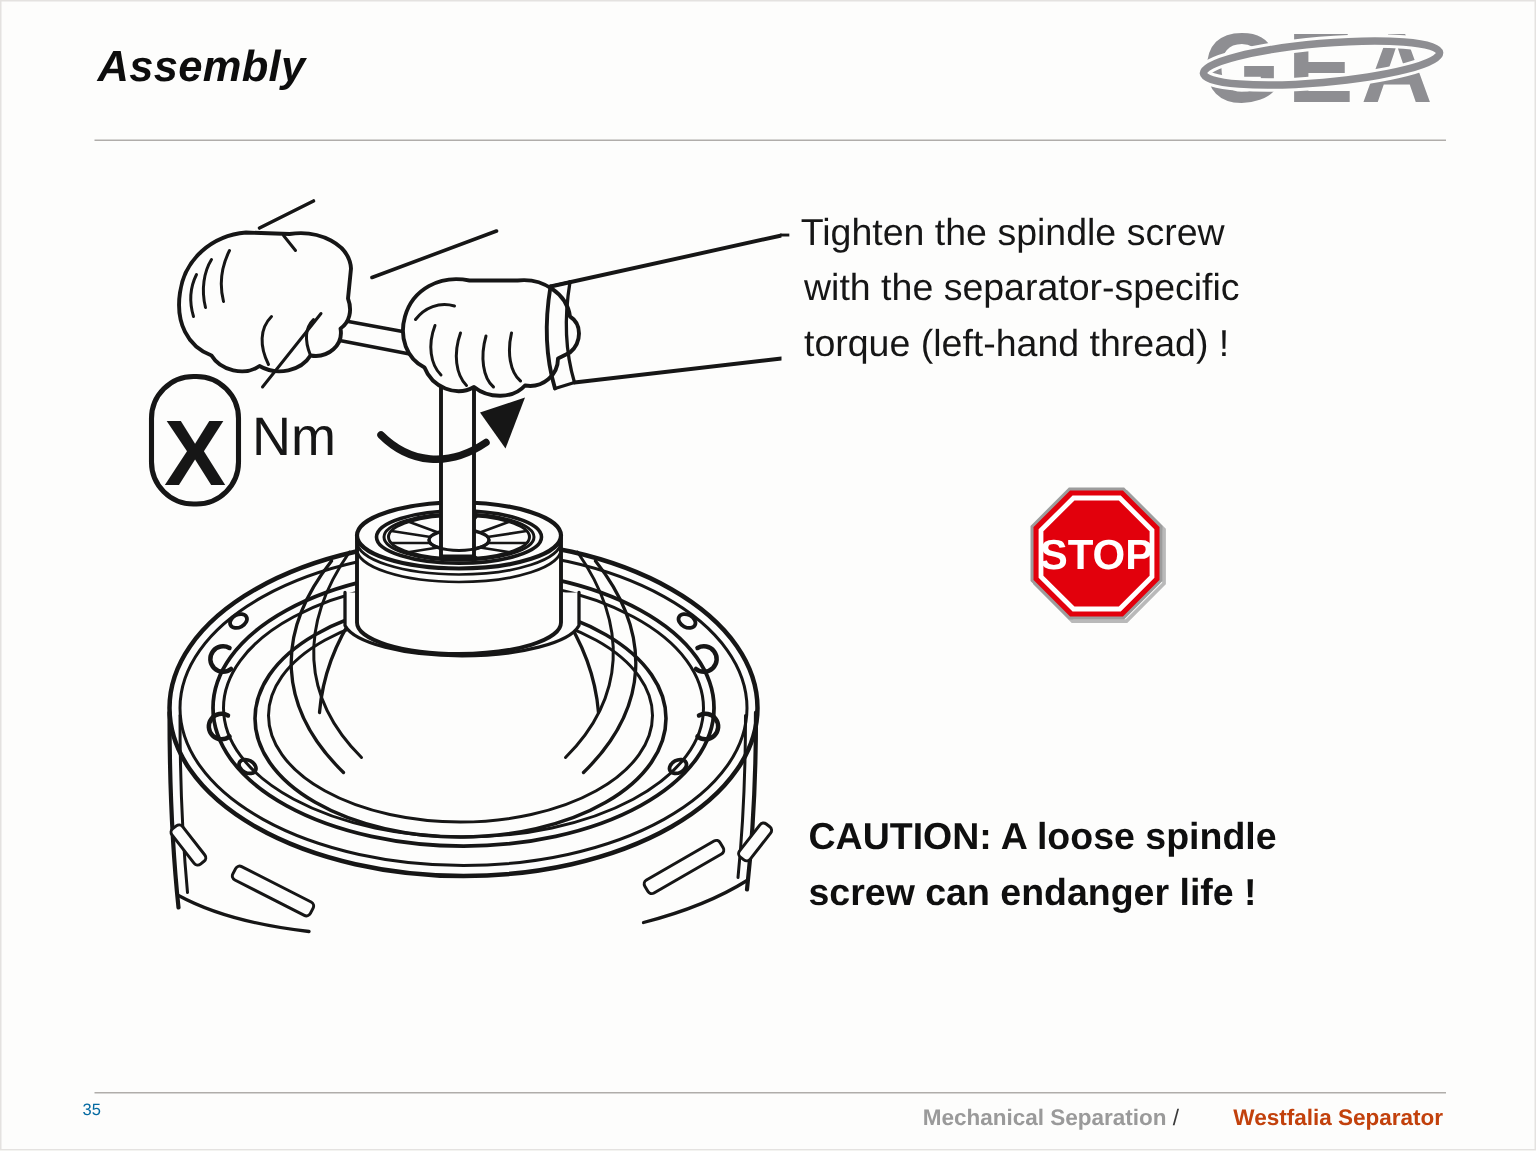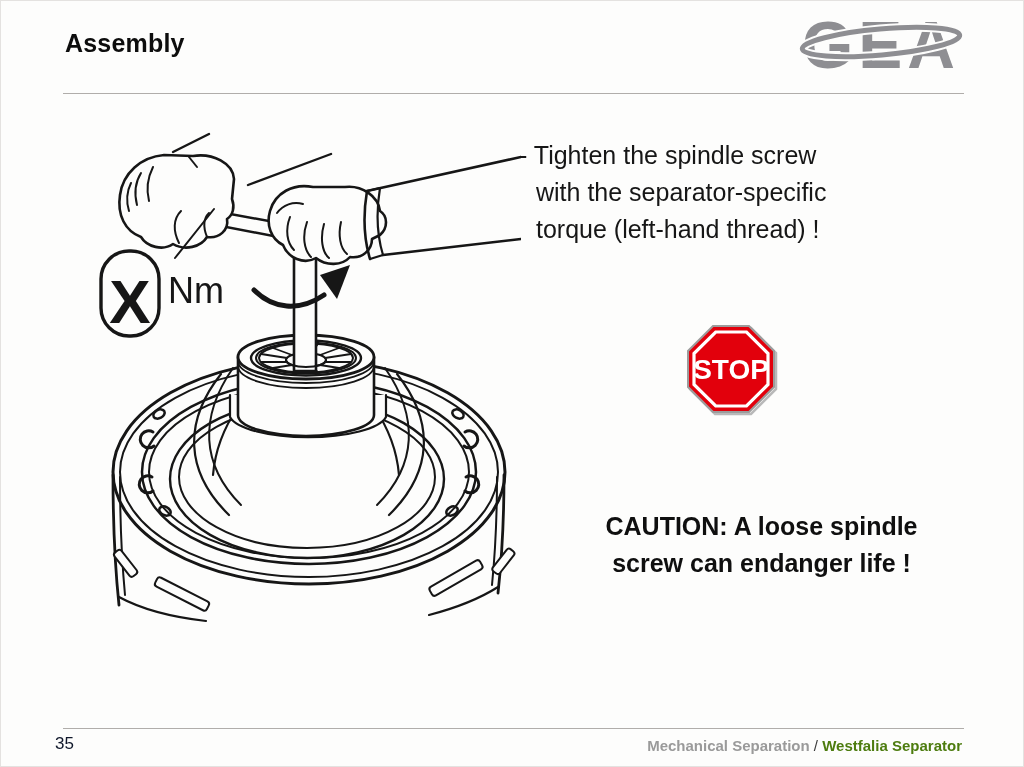--- a/index.html
+++ b/index.html
@@ -3,44 +3,43 @@
 <meta charset="utf-8">
 <style>
   html,body{margin:0;padding:0;background:#f6f4f2;}
   .slide{
     position:relative;width:1024px;height:767px;overflow:hidden;
     background:#fdfdfc;border:1px solid #e4e2e0;box-sizing:border-box;
     font-family:"Liberation Sans", sans-serif;color:#141414;
   }
   .title{
     position:absolute;left:64px;top:28px;
-    font-size:25px;font-weight:bold;color:#0d0d0d;letter-spacing:0.2px;
+    font-size:29px;font-weight:bold;color:#0d0d0d;letter-spacing:0.2px;font-style:italic;
   }
   .logo-svg{position:absolute;left:792px;top:10px;width:176px;height:62px;}
   .rule{position:absolute;left:62px;width:901px;height:1px;background:#b0adaa;}
   .rule-top{top:92px;}
   .rule-bottom{top:727px;}
   .illus{position:absolute;left:60px;top:126px;width:460px;height:498px;}
   .bullet{
     position:absolute;left:518px;top:136px;width:445px;
     font-size:25px;line-height:37px;color:#161616;
     white-space:pre-line;padding-left:17px;text-indent:-17px;
   }
   .stop-svg{position:absolute;left:682px;top:317px;width:97px;height:103px;}
   .caution{
-    position:absolute;left:538px;top:507px;width:445px;
+    position:absolute;left:538px;top:539px;width:445px;
     font-size:25px;line-height:37px;font-weight:bold;color:#0f0f0f;
     white-space:pre-line;
-    text-align:center;
   }
-  .page-num{position:absolute;left:54px;top:733px;font-size:17px;color:#0f172a;}
+  .page-num{position:absolute;left:54px;top:733px;font-size:11px;color:#0369a1;}
   .footer-right{position:absolute;right:61px;top:736px;font-size:15px;white-space:nowrap;}
   .footer-section{color:#9a9a9a;font-weight:bold;}
   .footer-slash{color:#3a3a3a;}
-  .footer-brand{color:#4d7c0f;font-weight:bold;}
+  .footer-brand{color:#c2410c;font-weight:bold;margin-left:32px;}
 </style>
 </head>
 <body>
 
 <div class="slide">
 
   <div class="title">Assembly</div>
 
   <svg class="logo-svg" viewBox="0 0 176 62" aria-hidden="true">
     <text x="88" y="57" text-anchor="middle" font-family="Liberation Sans, sans-serif" font-size="66" font-weight="bold" letter-spacing="5" fill="#8e8e92">GEA</text>

